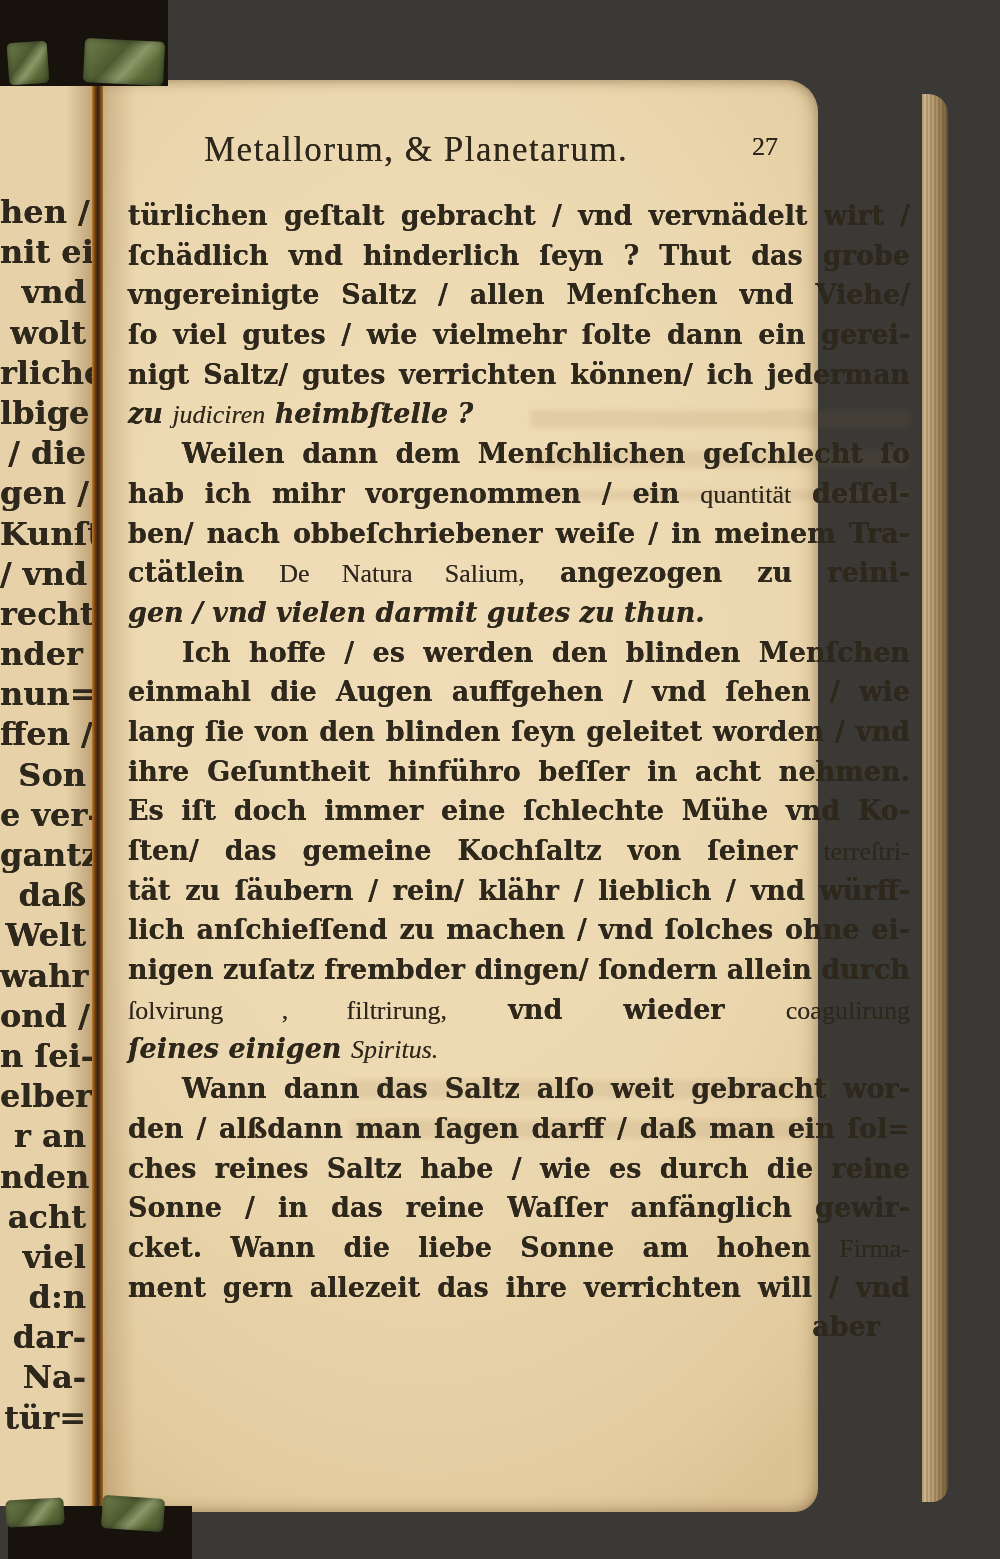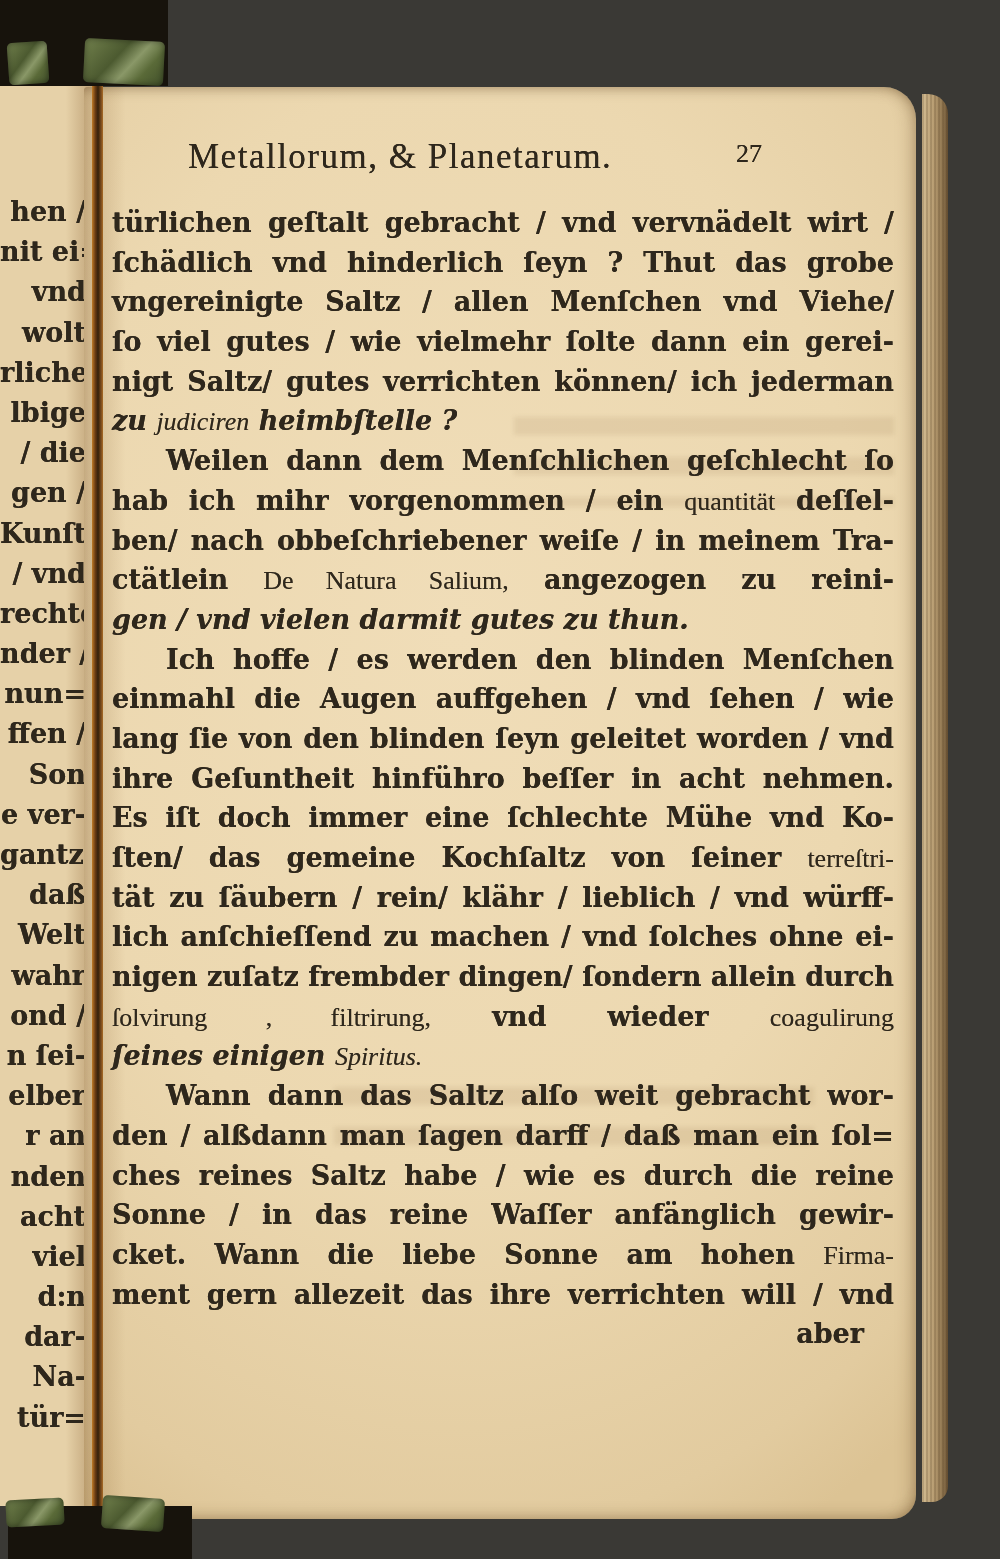--- a/index.html
+++ b/index.html
@@ -24,45 +24,45 @@
     background:linear-gradient(270deg,rgba(124,82,36,.38) 0%,rgba(124,82,36,0) 30%),var(--paper-facing,#e6d1a8);}
   .gutter{position:absolute;left:92px;top:82px;width:11px;height:1430px;
     background:linear-gradient(90deg,#c07c27 0%,#6a3c14 30%,#33200b 55%,#814f1e 85%,#a86b25 100%);}
 
   
   .edge-strip{position:absolute;left:922px;top:94px;width:26px;height:1408px;border-radius:0 20px 16px 0;
     background:repeating-linear-gradient(90deg,rgba(70,50,25,.2) 0 2px,rgba(0,0,0,0) 2px 4px),
                linear-gradient(90deg,#d3bc92 0%,#b89d72 45%,#8f754f 80%,#6b5335 100%);}
 
   
-  .main-page{position:absolute;left:84px;top:80px;width:832px;height:1432px;
+  .main-page{position:absolute;left:100px;top:80px;width:718px;height:1432px;
     border-radius:3px 32px 24px 3px;
     background:linear-gradient(90deg,rgba(120,78,30,.28) 0%,rgba(120,78,30,0) 5%),
       radial-gradient(ellipse 90% 70% at 45% 38%,#f0ddb8 0%,var(--paper,#ecd8b0) 55%,#e2cb9f 90%,#dcc394 100%);
     box-shadow:inset 0 10px 14px -10px rgba(90,60,25,.5),
                inset 0 -12px 16px -12px rgba(90,60,25,.45),
-               inset -14px 0 18px -12px rgba(90,60,25,.4);margin-top:7px;}
+               inset -14px 0 18px -12px rgba(90,60,25,.4);}
 
   .running-head{position:absolute;top:50px;left:0;width:100%;height:46px;color:var(--ink,#2e271c);}
   .running-title{position:absolute;left:104px;top:0;font-family:"Liberation Serif",serif;
     font-size:35px;letter-spacing:1.5px;text-shadow:0 0 .6px currentColor;}
   .page-number{position:absolute;left:652px;top:2px;font-family:"Liberation Serif",serif;
     font-size:26px;text-shadow:0 0 .6px currentColor;}
 
   .text-block{position:absolute;left:28px;top:116px;width:782px;color:var(--ink,#2e271c);
     font-size:27px;line-height:39.7px;font-weight:700;
     text-shadow:0 0 .5px rgba(46,38,25,.9);}
   .line{text-align:justify;text-align-last:justify;height:39.7px;}
   .line.end{text-align-last:left;font-style:italic;}
   .line.right{text-align-last:right;padding-right:30px;box-sizing:border-box;}
   .line.indent{text-indent:54px;}
   .antiqua{font-family:"Liberation Serif",serif;font-weight:400;font-size:26px;text-shadow:0 0 .3px rgba(46,38,25,.6);}
 
   .fragments{position:absolute;left:0;top:192px;width:86px;text-align:right;color:var(--ink,#2e271c);
-    font-size:27px;line-height:40.2px;font-weight:700;text-shadow:0 0 .5px rgba(46,38,25,.9);}
+    font-size:32px;line-height:40.2px;font-weight:700;text-shadow:0 0 .5px rgba(46,38,25,.9);}
   .frag{height:40.2px;white-space:nowrap;}
 
   .ghost{position:absolute;pointer-events:none;filter:blur(2px);
     background:repeating-linear-gradient(180deg,rgba(140,110,70,.12) 0 18px,rgba(0,0,0,0) 18px 40px);}
   .ghost.a{left:430px;top:330px;width:380px;height:90px;}
   .ghost.b{left:250px;top:1000px;width:480px;height:80px;}
 </style>
 </head>
 <body>
 

